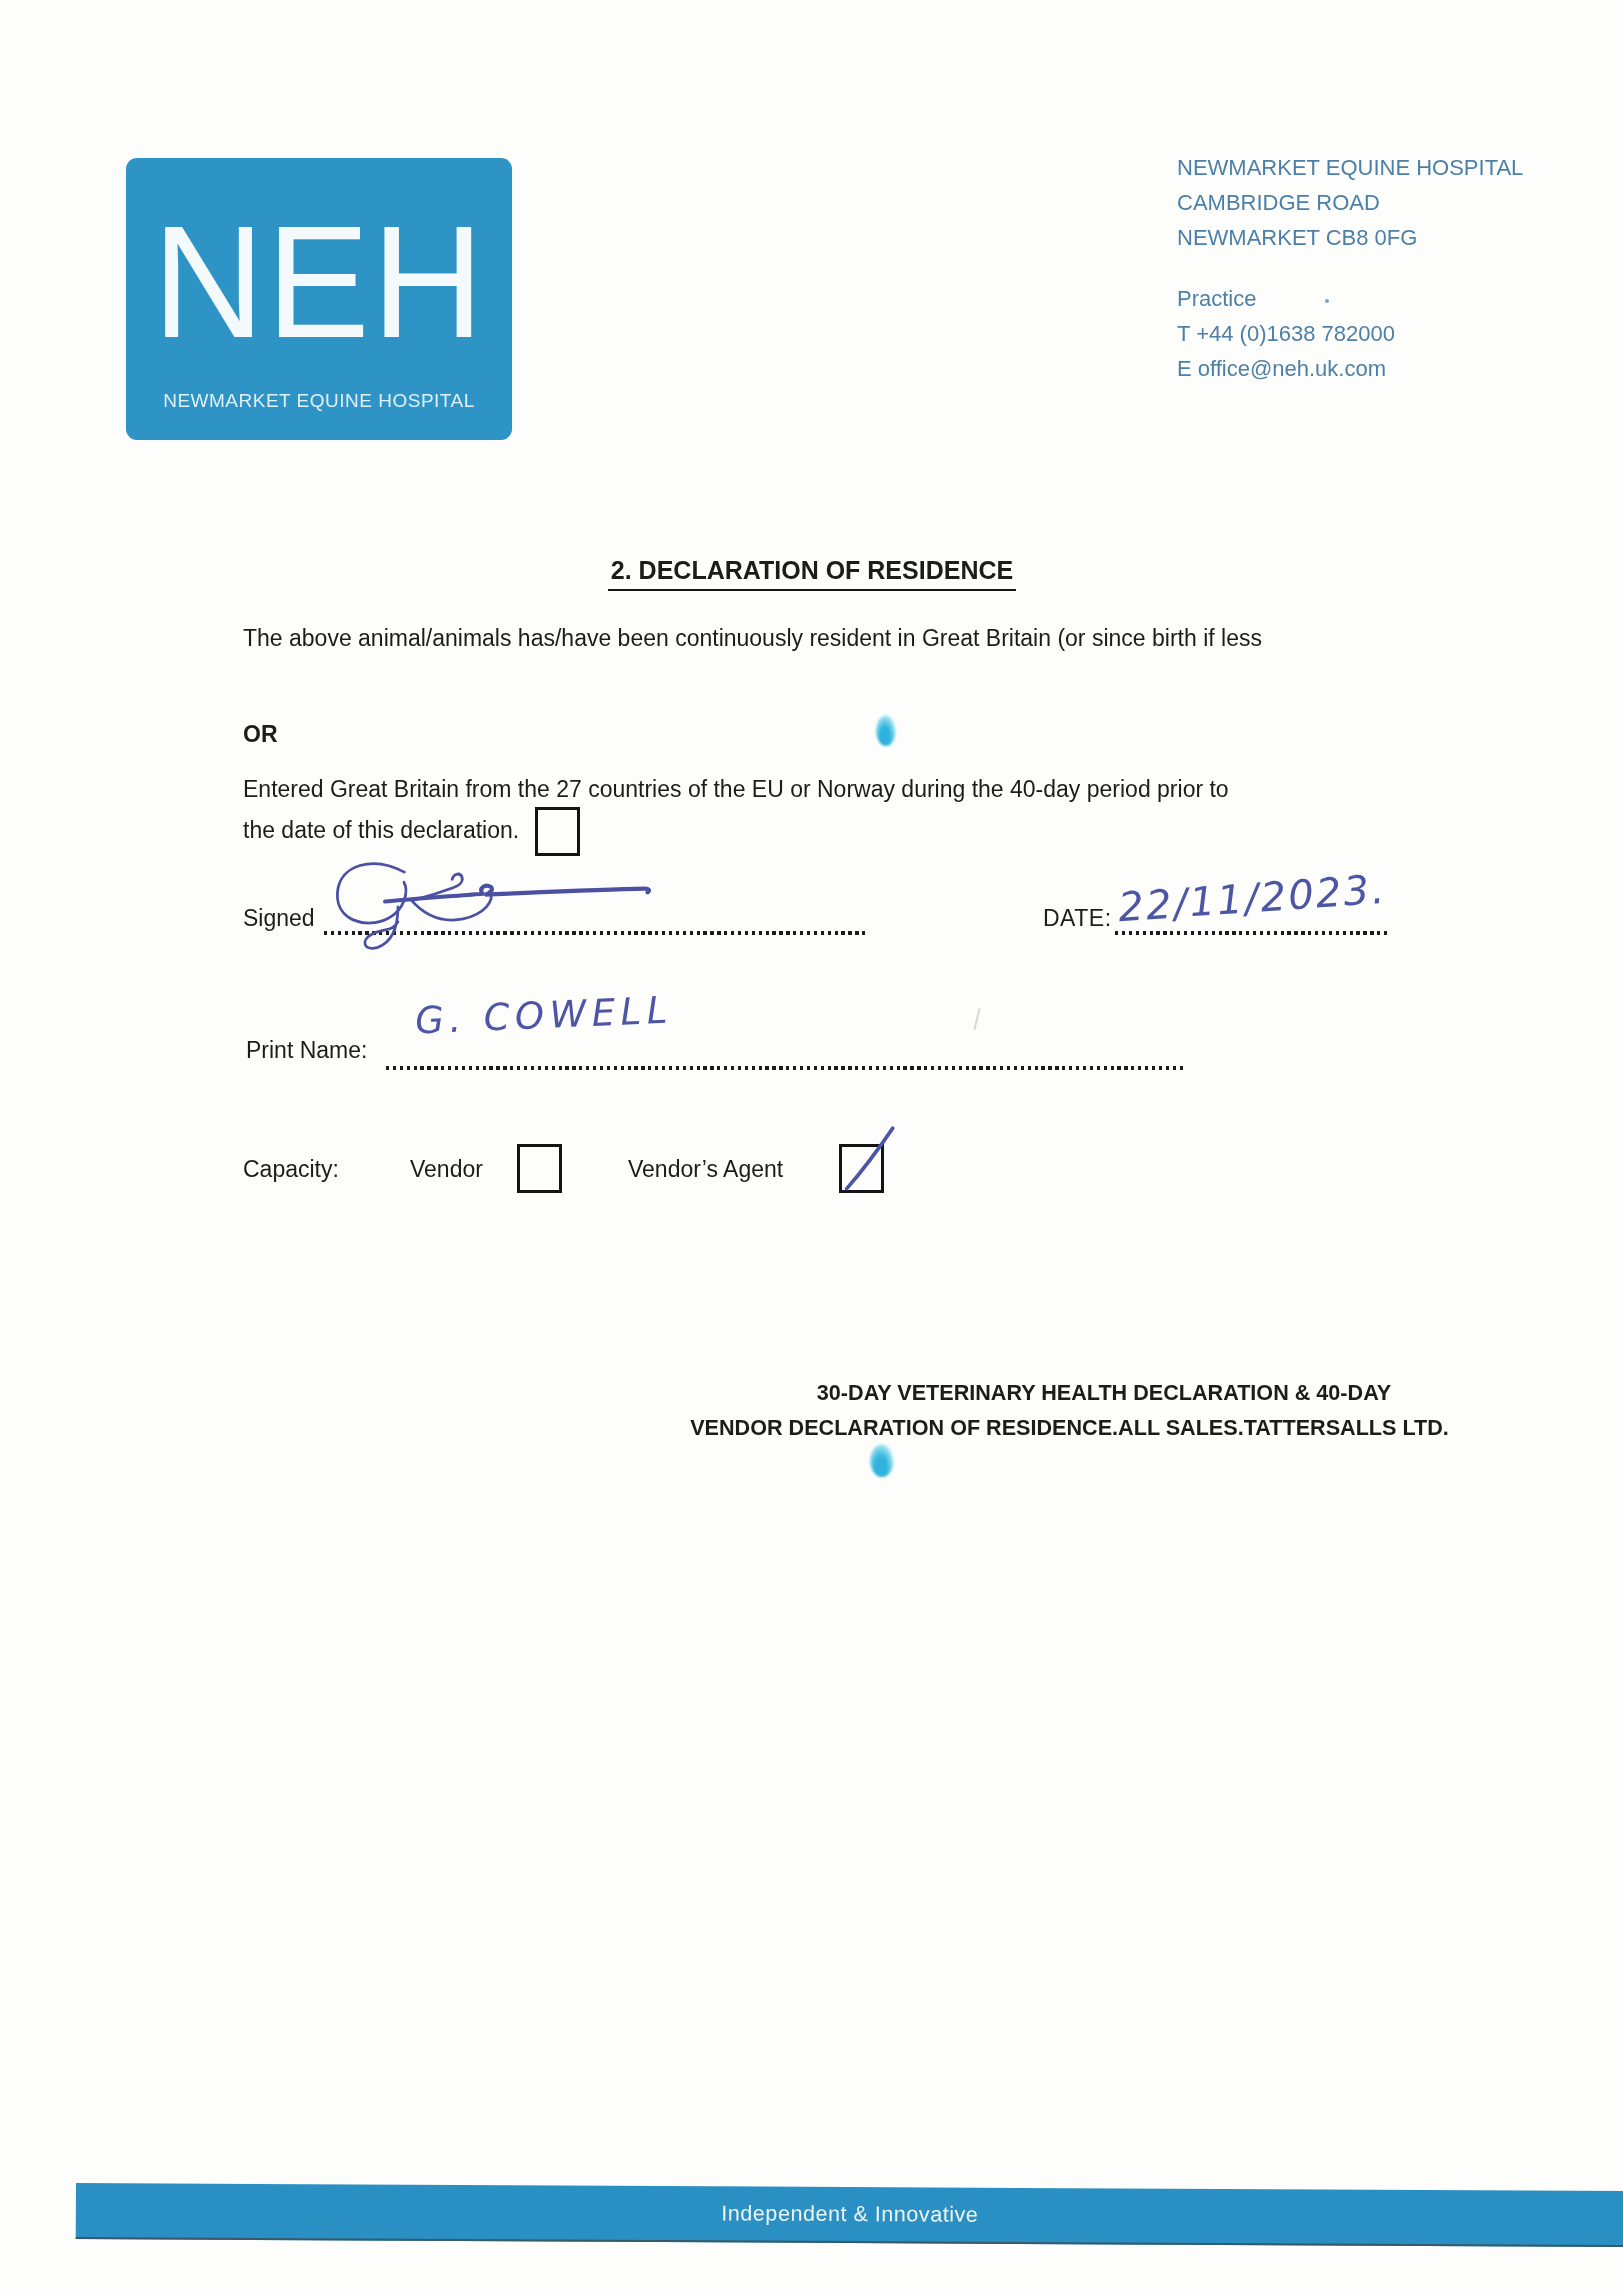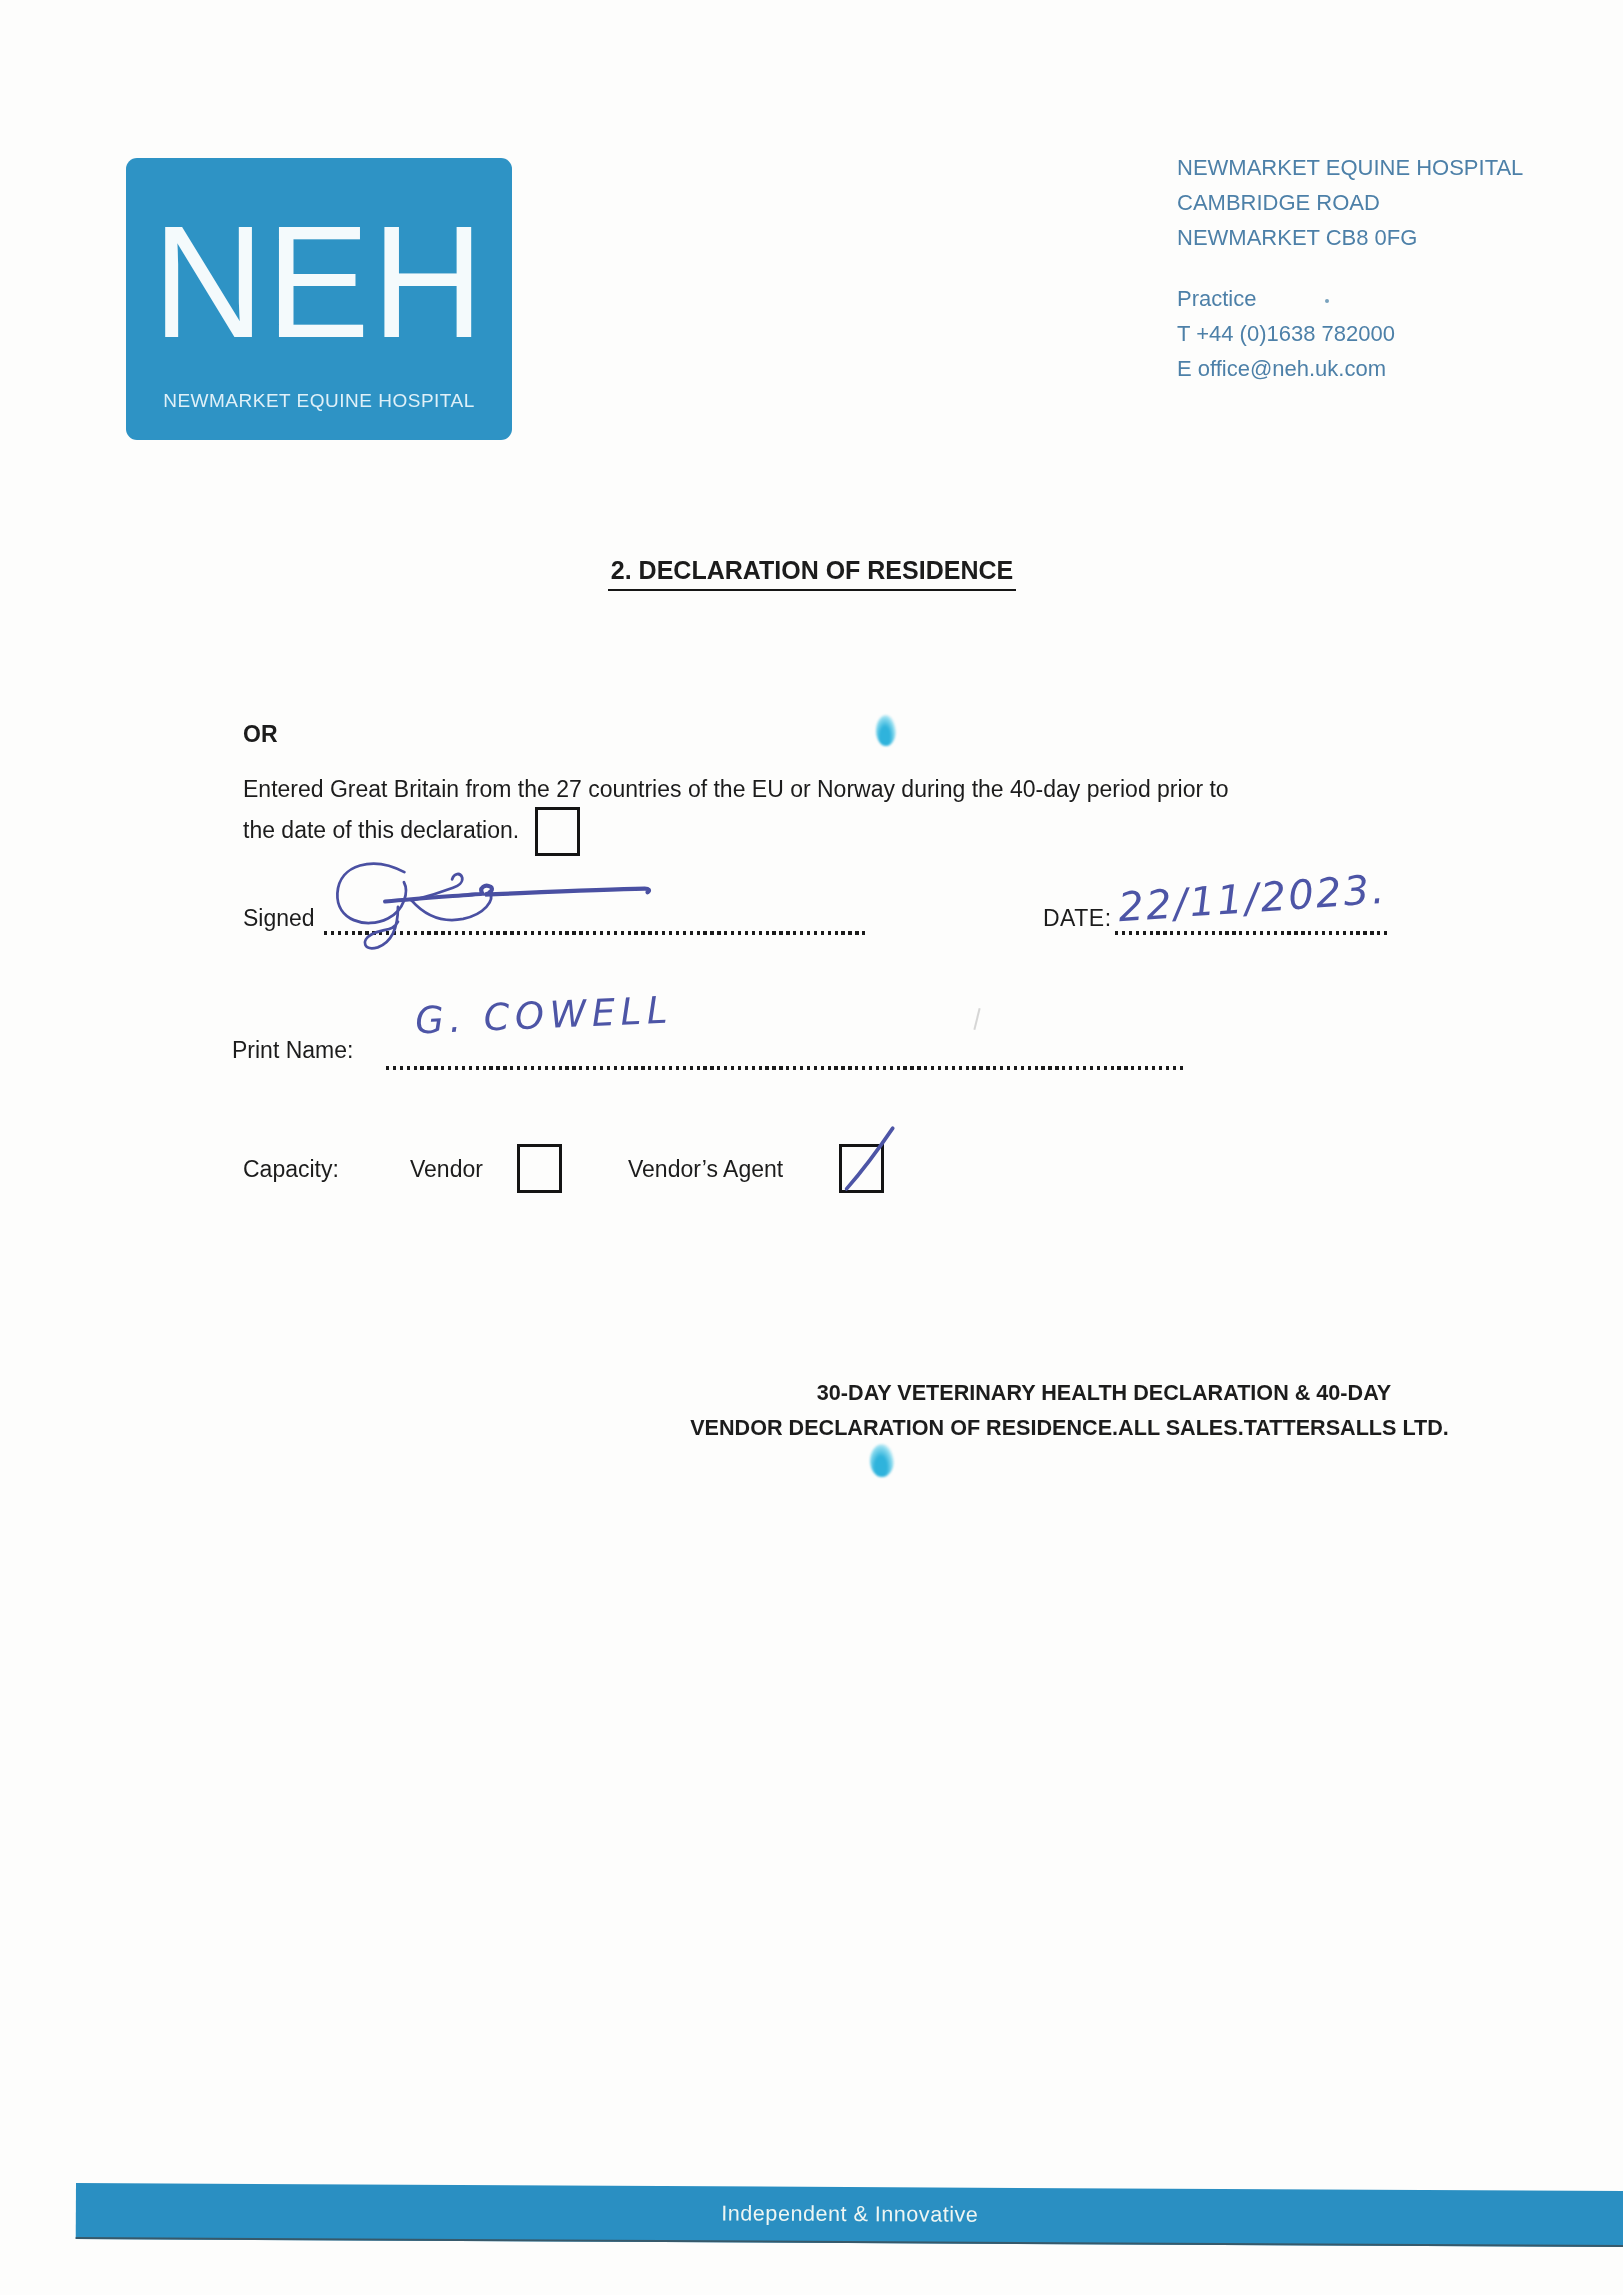--- a/index.html
+++ b/index.html
@@ -53,21 +53,21 @@
     position:absolute; font-family:"DejaVu Sans", sans-serif; font-style:italic;
     color:#4d55a6;
   }
   .date-hand { left:1118px; top:875px; font-size:40px; letter-spacing:2.3px; transform:rotate(-4deg); }
   .name-hand { left:415px; top:994px; font-size:37px; letter-spacing:5.5px; transform:rotate(-2.5deg); }
   .sig-svg { position:absolute; left:275px; top:849px; }
   
   .lbl { position:absolute; font-size:23px; }
   .signed-lbl { left:243px; top:905px; }
   .date-lbl { left:1043px; top:905px; letter-spacing:0.5px; }
-  .print-lbl { left:232px; top:1037px; }
+  .print-lbl { left:246px; top:1037px; }
   .cap-lbl { left:243px; top:1156px; }
   .vendor-lbl { left:410px; top:1156px; }
   .agent-lbl { left:628px; top:1156px; }
   
   .footnote { position:absolute; left:606px; top:1375px; width:927px; text-align:center;
     font-size:21.6px; font-weight:bold; line-height:35px; }
   .fn1 { padding-left:69px; }
   
   .speck { position:absolute; border-radius:50%; filter:blur(0.9px);
     background:radial-gradient(ellipse at 45% 70%, #2fb3dc 0 32%, #8fdcef 62%, rgba(255,255,255,0) 78%); }
@@ -106,20 +106,21 @@
       <div>E office@neh.uk.com</div>
     </div>
   </div>
   <div class="practice-dot"></div>
 
   <div class="heading-wrap">
     <span class="heading">2. DECLARATION OF RESIDENCE</span>
   </div>
 
   <div class="para p1">
+    <div>The above animal/animals has/have been continuously resident in Great Britain (or since birth if less</div>
   </div>
 
   <div class="or">OR</div>
 
   <div class="para p2">
     <div>Entered Great Britain from the 27 countries of the EU or Norway during the 40-day period prior to</div>
     <div>
       <span>the date of this declaration.</span><span class="checkbox"></span>
     </div>
   </div>

